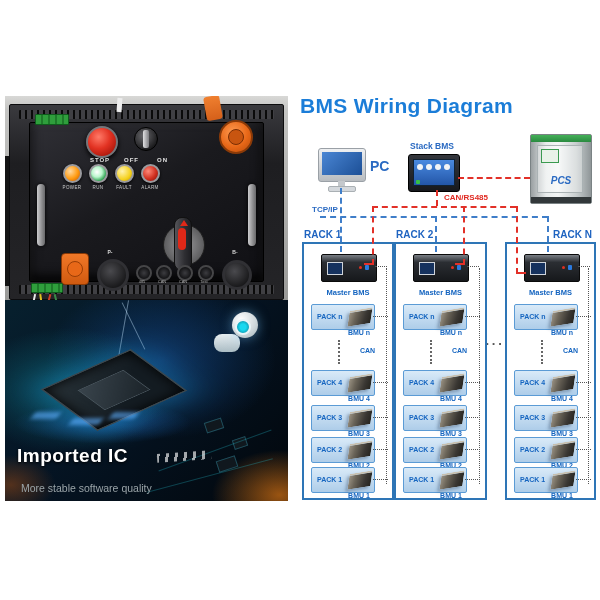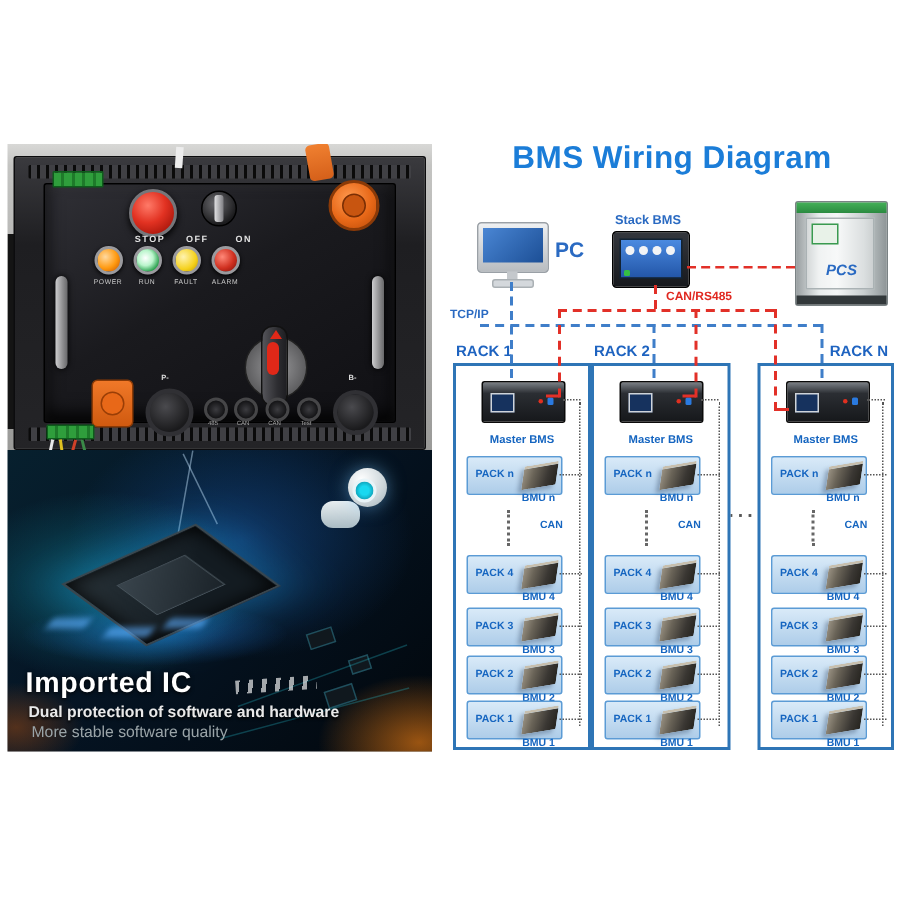--- a/index.html
+++ b/index.html
@@ -94,21 +94,21 @@
   .comp{position:absolute;background:#10181e;border:1px solid rgba(60,180,210,.35);}
   .trace{position:absolute;height:1px;background:rgba(40,200,220,.28);}
   .promo-title{font-size:19px;font-weight:bold;color:#fff;text-shadow:0 1px 3px #000;letter-spacing:.5px;}
   .promo-l1{font-size:10.5px;font-weight:bold;color:#e9e9e9;text-shadow:0 1px 2px #000;}
   .promo-l2{font-size:10.5px;color:#9aa4a8;}
   .dashes{background:repeating-linear-gradient(100deg,rgba(255,255,255,.85) 0 3px,transparent 3px 9px);
         opacity:.75;transform:rotate(-4deg);}
 
   
   .diagram{position:absolute;left:300px;top:88px;width:296px;height:432px;}
-  .dg-title{position:absolute;left:0;top:6px;width:100%;text-align:center;
+  .dg-title{position:absolute;left:0;top:6px;width:100%;
             font-size:21px;font-weight:bold;color:#1b7dd8;letter-spacing:.3px;}
   .blue-lbl{font-size:8px;font-weight:bold;color:#2a6ac2;}
   .red-lbl{font-size:8px;font-weight:bold;color:#e02820;}
   .hline-b{border-top:2px dashed #3f7ec9;}
   .vline-b{border-left:2px dashed #3f7ec9;}
   .hline-r{border-top:2px dashed #e23028;}
   .vline-r{border-left:2px dashed #e23028;}
   .line{z-index:5;}
   
   .pc-frame{position:absolute;width:46px;height:32px;border-radius:3px;
@@ -252,21 +252,20 @@
       <div class="rb-body" style="right:48px;top:34px;"></div>
       <div class="rb-head" style="right:30px;top:12px;"></div>
       <div class="rb-eye" style="right:37px;top:19px;"></div>
       <div class="comp" style="left:200px;top:120px;width:16px;height:9px;transform:rotate(-18deg);"></div>
       <div class="comp" style="left:228px;top:138px;width:12px;height:8px;transform:rotate(-18deg);"></div>
       <div class="comp" style="left:212px;top:158px;width:18px;height:10px;transform:rotate(-18deg);"></div>
       <div class="trace" style="left:150px;top:150px;width:120px;transform:rotate(-20deg);"></div>
       <div class="trace" style="left:140px;top:175px;width:130px;transform:rotate(-15deg);"></div>
       <div class="promo-title abs" style="left:12px;top:145px;">Imported IC</div>
       <div class="dashes abs" style="left:152px;top:152px;width:54px;height:9px;"></div>
-      <div class="promo-l1 abs" style="left:14px;top:169px;">Dual protection of software and hardware</div>
       <div class="promo-l2 abs" style="left:16px;top:182px;">More stable software quality</div>
     </div>
   </div>
 
   <div class="diagram">
     <div class="dg-title">BMS Wiring Diagram</div>
 
     <div class="pc-frame" style="left:18px;top:60px;">
       <div class="pc-screen"></div>
     </div>
@@ -285,21 +284,21 @@
     </div>
 
     <div class="pcs-cab" style="left:230px;top:46px;font-style:italic;">
       <div class="pcs-top"></div>
       <div class="pcs-door"></div>
       <div class="pcs-card"></div>
       <div class="pcs-lbl" style="top:40px;">PCS</div>
       <div class="pcs-base"></div>
     </div>
 
-    <div class="blue-lbl abs" style="left:0;top:117px;">TCP/IP</div>
+    <div class="blue-lbl abs" style="left:12px;top:117px;">TCP/IP</div>
     <div class="red-lbl abs" style="left:144px;top:105px;">CAN/RS485</div>
 
     <div class="abs line vline-b" style="left:40px;top:100px;height:64px;"></div>
     <div class="abs line hline-b" style="left:20px;top:128px;width:228px;"></div>
     <div class="abs line vline-b" style="left:135px;top:128px;height:36px;"></div>
     <div class="abs line vline-b" style="left:247px;top:128px;height:36px;"></div>
 
     <div class="abs line hline-r" style="left:158px;top:89px;width:72px;"></div>
     <div class="abs line vline-r" style="left:136px;top:102px;height:16px;"></div>
     <div class="abs line hline-r" style="left:72px;top:118px;width:144px;"></div>

